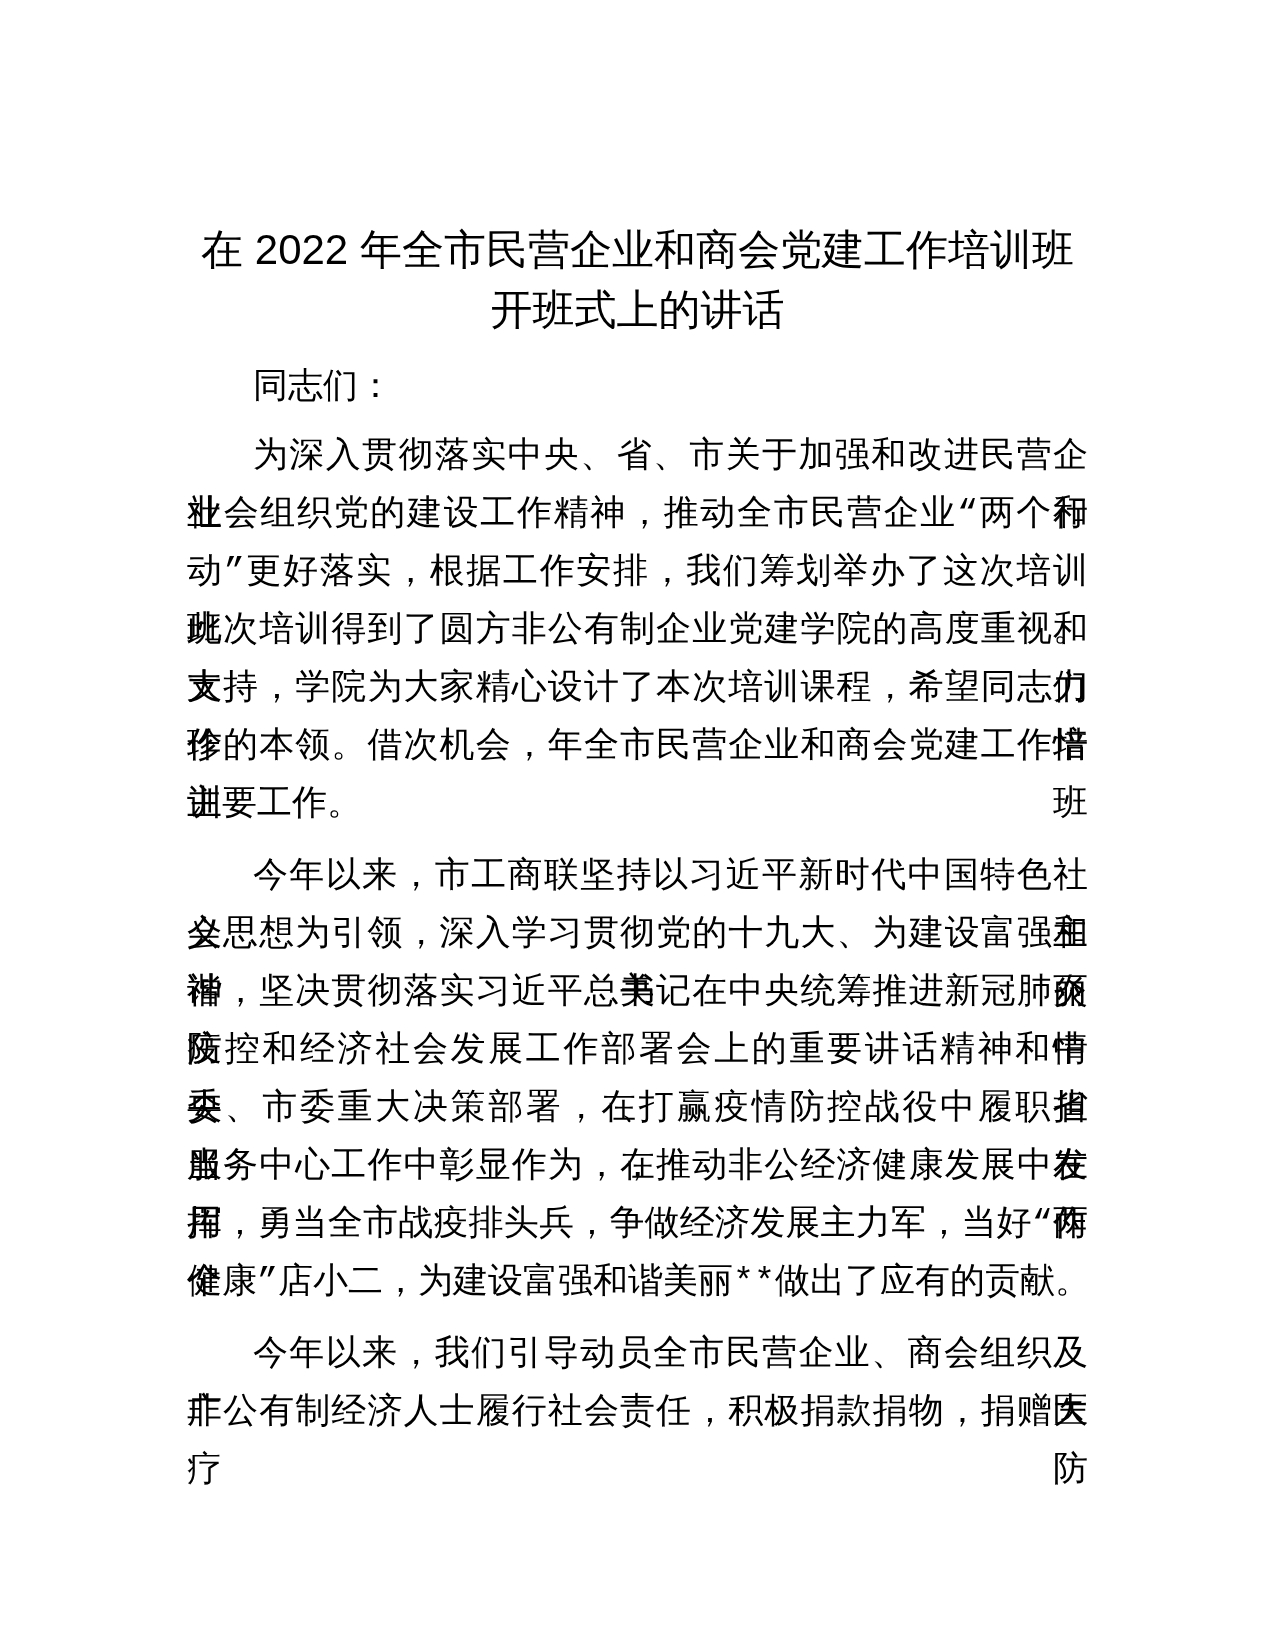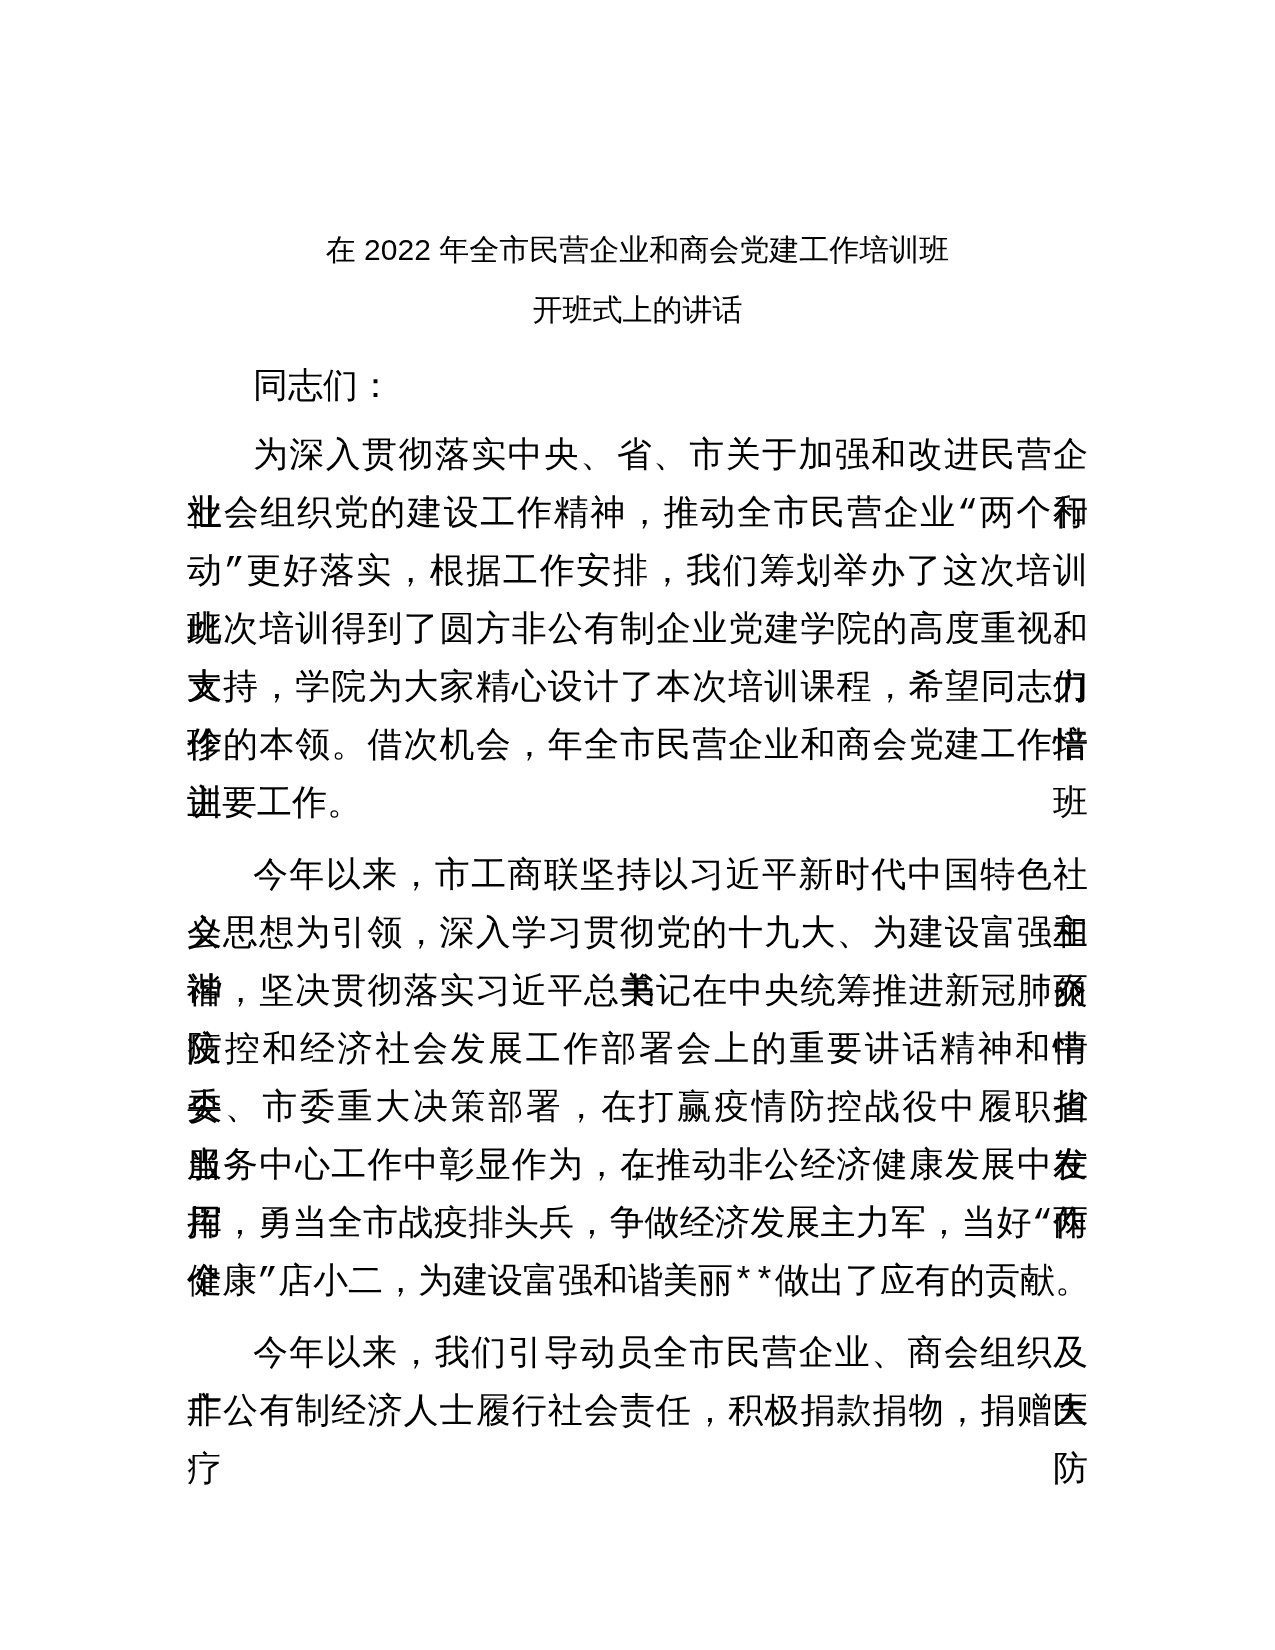--- a/index.html
+++ b/index.html
@@ -17,21 +17,21 @@
     color: #000000;
   }
   .doc {
     position: absolute;
     left: 187px;
     top: 0;
     width: 901px;
   }
   .doc-title {
     margin-top: 220px;
-    font-size: 30px;
+    font-size: 42px;
     line-height: 60px;
     font-weight: 400;
     text-align: center;
   }
   .title-line {
     display: block;
   }
   .body-text {
     margin-top: 16px;
   }

